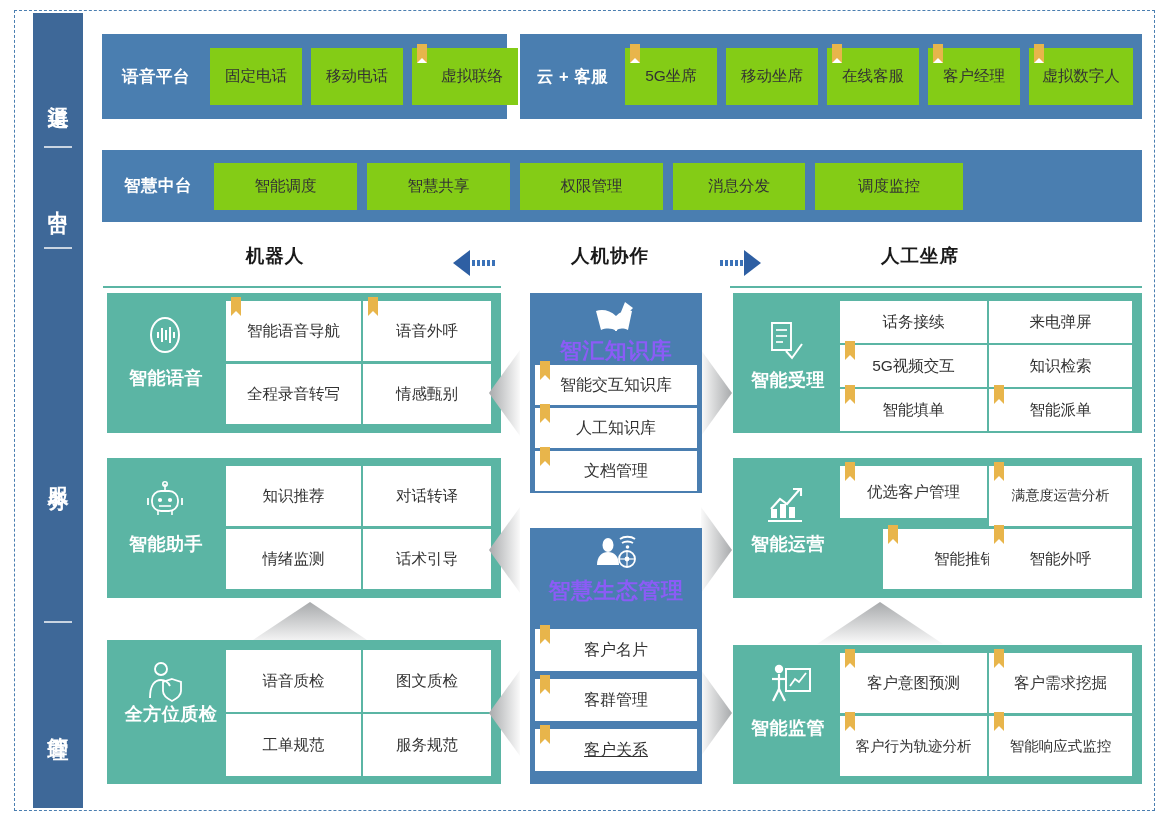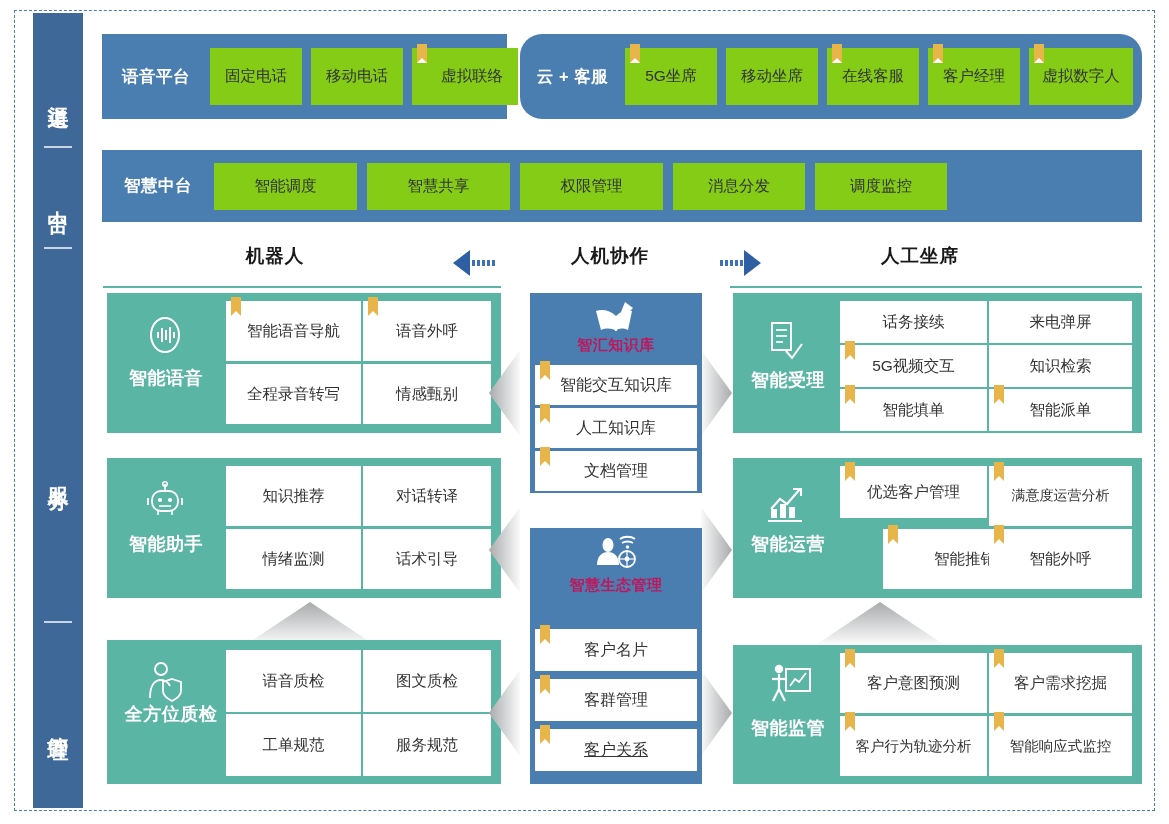--- a/index.html
+++ b/index.html
@@ -95,21 +95,21 @@
   .cell{
     position:absolute;background:#ffffff;color:#333333;
     display:flex;align-items:center;justify-content:center;
     font-size:15.5px;white-space:nowrap;
   }
 
   
   .kpanel{position:absolute;background:#4A7EB0;}
   .kpanel-title{
     position:absolute;left:0;width:100%;text-align:center;
-    color:#be185d;font-weight:bold;font-size:15px;letter-spacing:.5px;
+    color:#8b5cf6;font-weight:bold;font-size:22px;letter-spacing:.5px;
   }
   .krow{
     position:absolute;background:#ffffff;color:#333333;
     display:flex;align-items:center;justify-content:center;
     font-size:16px;white-space:nowrap;
   }
 
   
   .arrow-g{position:absolute;}
   .underline-teal{position:absolute;height:2px;background:#5BB5A4;}
@@ -146,21 +146,21 @@
     </div>
     <div class="chip" style="width:92px;height:57px;margin-right:9px;">
       <span>移动电话</span>
     </div>
     <div class="chip" style="width:92px;height:57px;padding-left:14px;">
       <span class="ribbon"></span>
       <span>虚拟联络</span>
     </div>
   </div>
 
-  <div class="band" style="left:520px;top:34px;width:622px;height:85px;border-radius:22px;">
+  <div class="band" style="left:520px;top:34px;width:622px;height:85px;">
     <div class="band-title" style="width:105px;">云 + 客服</div>
     <div class="chip" style="width:92px;height:57px;margin-right:9px;">
       <span class="ribbon"></span>
       <span>5G坐席</span>
     </div>
     <div class="chip" style="width:92px;height:57px;margin-right:9px;">
       <span>移动坐席</span>
     </div>
     <div class="chip" style="width:92px;height:57px;margin-right:9px;">
       <span class="ribbon"></span>
@@ -183,21 +183,21 @@
     </div>
     <div class="chip" style="width:143px;height:47px;margin-right:10px;">
       <span>智慧共享</span>
     </div>
     <div class="chip" style="width:143px;height:47px;margin-right:10px;">
       <span>权限管理</span>
     </div>
     <div class="chip" style="width:132px;height:47px;margin-right:10px;">
       <span>消息分发</span>
     </div>
-    <div class="chip" style="width:132px;height:47px;">
+    <div class="chip" style="width:148px;height:47px;">
       <span>调度监控</span>
     </div>
   </div>
 
   <div class="sec-head" style="left:175px;top:243px;width:200px;">机器人</div>
 
   <div class="tri-left" style="left:453px;top:250px;"></div>
   <div class="dash-tail" style="left:472px;top:260px;width:24px;"></div>
 
   <div class="sec-head" style="left:525px;top:243px;width:170px;">人机协作</div>

